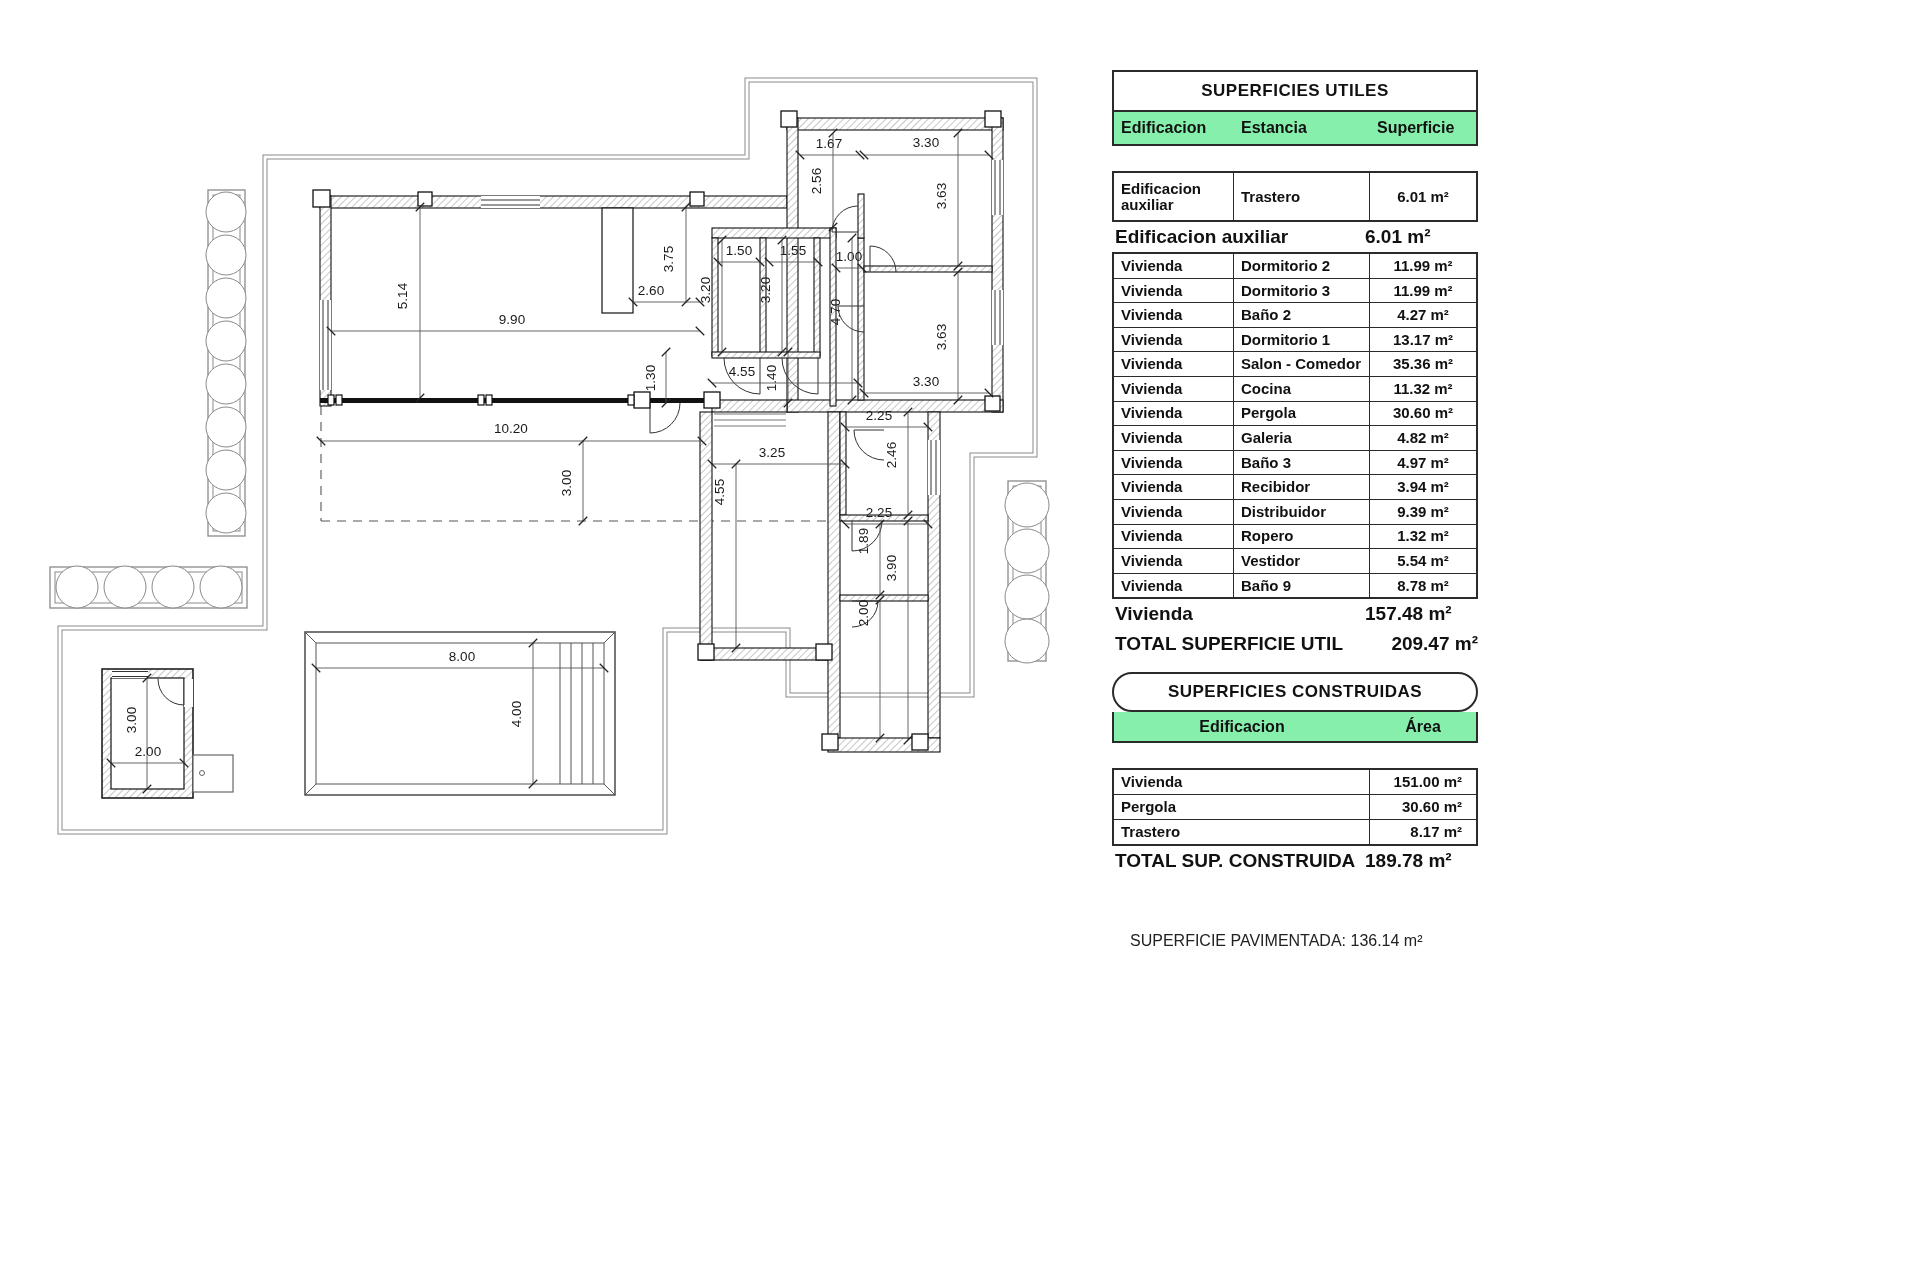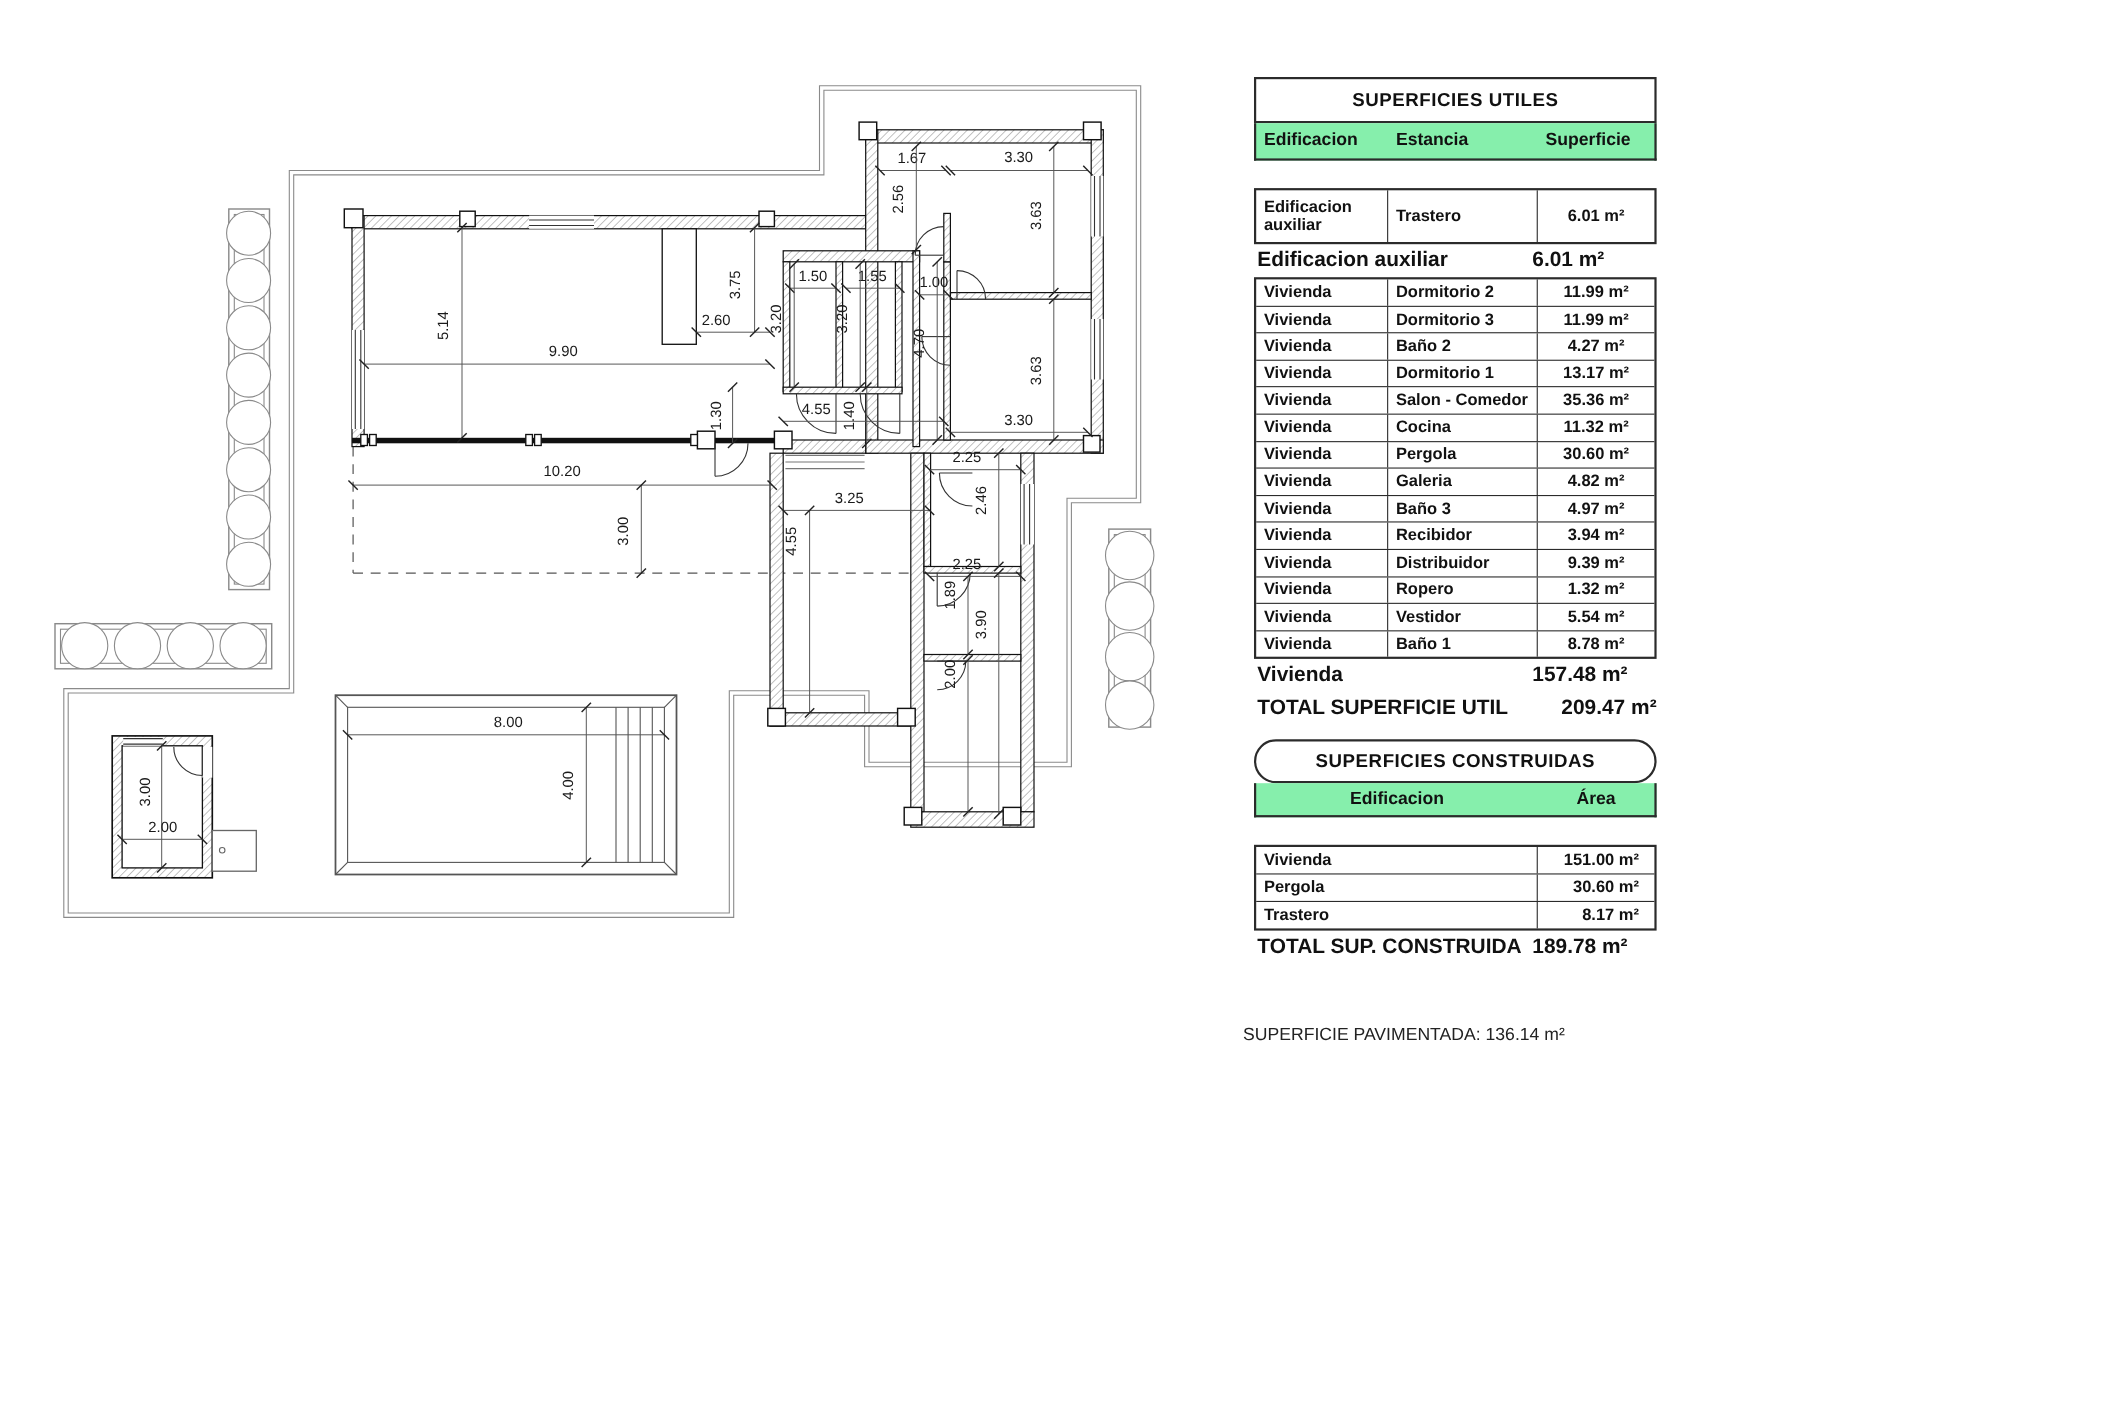--- a/index.html
+++ b/index.html
@@ -1,18 +1,18 @@
 <!DOCTYPE html>
 <html><head>
 <meta charset="utf-8">
 <style>
   html,body{margin:0;padding:0;background:#ffffff;}
   body{width:1920px;height:1280px;position:relative;font-family:"Liberation Sans",sans-serif;overflow:hidden;}
   #plan-svg{position:absolute;left:0;top:0;}
-  .tbl{position:absolute;color:#111;margin-left:28px;}
+  .tbl{position:absolute;color:#111;}
   .t-title{border:2px solid #2b2b2b;display:flex;align-items:center;justify-content:center;
            font-weight:bold;font-size:17px;letter-spacing:.5px;background:#fff;}
   .t-head{border:2px solid #2b2b2b;border-top:none;display:grid;background:#86efac;}
   .t-head span{display:flex;align-items:center;padding-left:7px;font-weight:bold;font-size:16px;}
   .t-head.centered span{justify-content:center;padding-left:0;}
   .t-gap{height:25px;}
   .grid-box{border:2px solid #2b2b2b;}
   .drow{display:grid;border-bottom:1.5px solid #2b2b2b;}
   .drow:last-child{border-bottom:none;}
   .drow span{display:flex;align-items:center;padding-left:7px;font-weight:bold;font-size:15px;
@@ -428,21 +428,21 @@
           <span>Ropero</span>
           <span>1.32 m²</span>
         </div>
         <div class="drow" style="grid-template-columns: 120px 136px 106px; height: 23.6px;">
           <span>Vivienda</span>
           <span>Vestidor</span>
           <span>5.54 m²</span>
         </div>
         <div class="drow" style="grid-template-columns: 120px 136px 106px; height: 23.6px;">
           <span>Vivienda</span>
-          <span>Baño 1</span>
+          <span>Baño 9</span>
           <span>8.78 m²</span>
         </div>
       </div>
       <div class="srow" style="height: 30px;">
         <span class="sl">Vivienda</span>
         <span class="sv">157.48 m²</span>
       </div>
       <div class="srow" style="height: 30px; justify-content: space-between;">
         <span class="sl">TOTAL SUPERFICIE UTIL</span>
         <span class="sv">209.47 m²</span>

